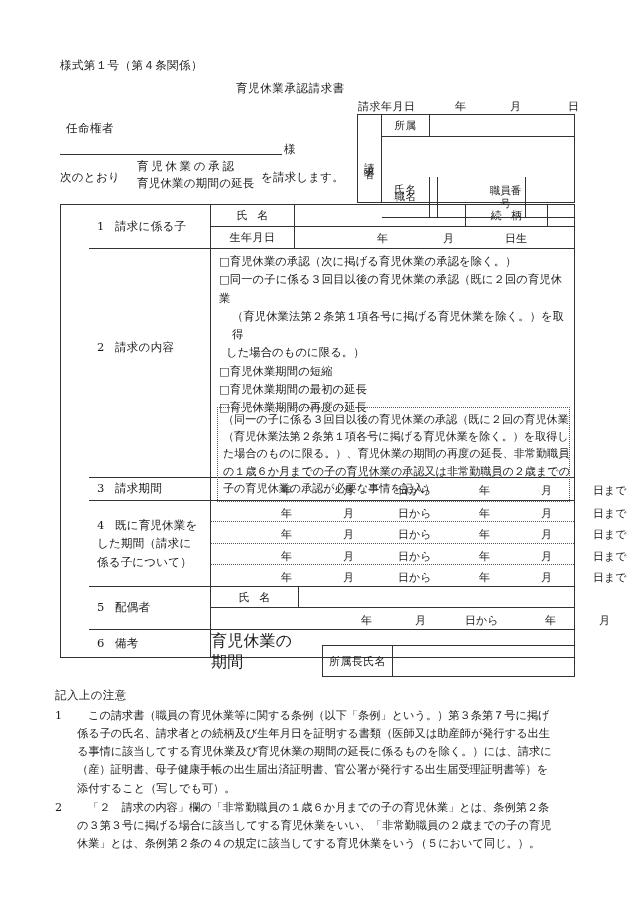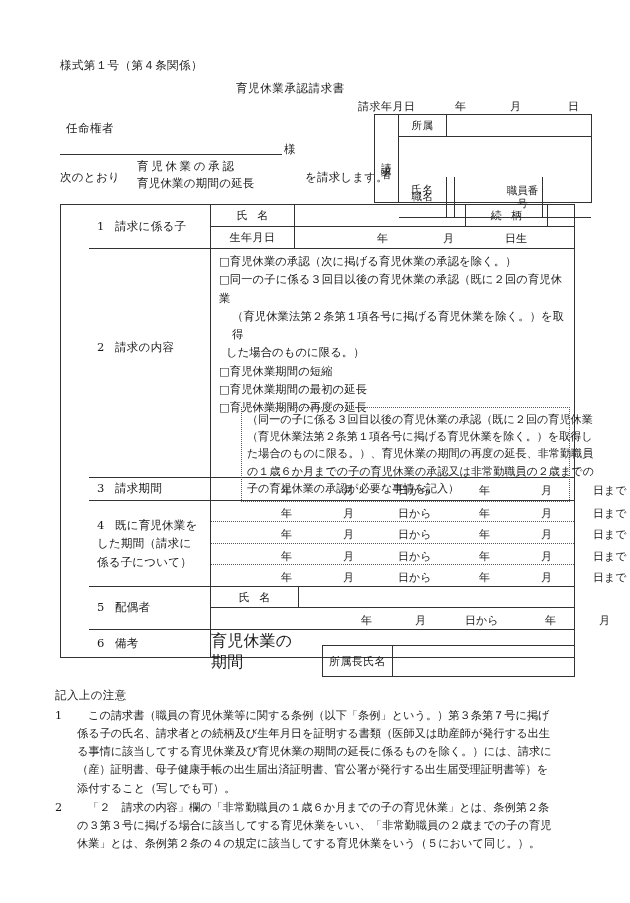--- a/index.html
+++ b/index.html
@@ -74,27 +74,26 @@
   }
   #intro-opt2 {
     left: 137px; top: 178px;
     font-size: 11.5px;
     letter-spacing: 0.2px;
   }
   #intro-tail {
     left: 261px; top: 172px;
     font-size: 11.5px;
     letter-spacing: 0.2px;
-    margin-left: 44px;
   }
 
   
   #claimant-box {
     position: absolute;
-    left: 374px; top: 114px;
+    left: 357px; top: 114px;
     width: 218px; height: 89px;
     border: 1px solid #333;
     box-sizing: border-box;
     padding-left: 12px;
   }
   #claimant-vert {
     position: absolute;
     left: 0; top: 0;
     width: 24px; height: 100%;
     border-right: 1px solid #333;
@@ -205,21 +204,20 @@
   #note-box {
     position: absolute;
     left: 6px; right: 4px;
     top: 158px;
     border: 1px dotted #555;
     box-sizing: border-box;
     padding: 3px 5px 4px 5px;
     font-size: 11.1px;
     line-height: 1.55;
     letter-spacing: 0px;
-    margin-left: 24px;
   }
   .nb-line { white-space: nowrap; }
 
   
   #row3 { height: 23px; }
   #row3-right { flex: 1; position: relative; }
   .period-line { position: absolute; top: 5px; font-size: 11px; white-space: nowrap; }
   .p-y1 { left: 70px; }
   .p-m1 { left: 132px; }
   .p-d1 { left: 187px; }

